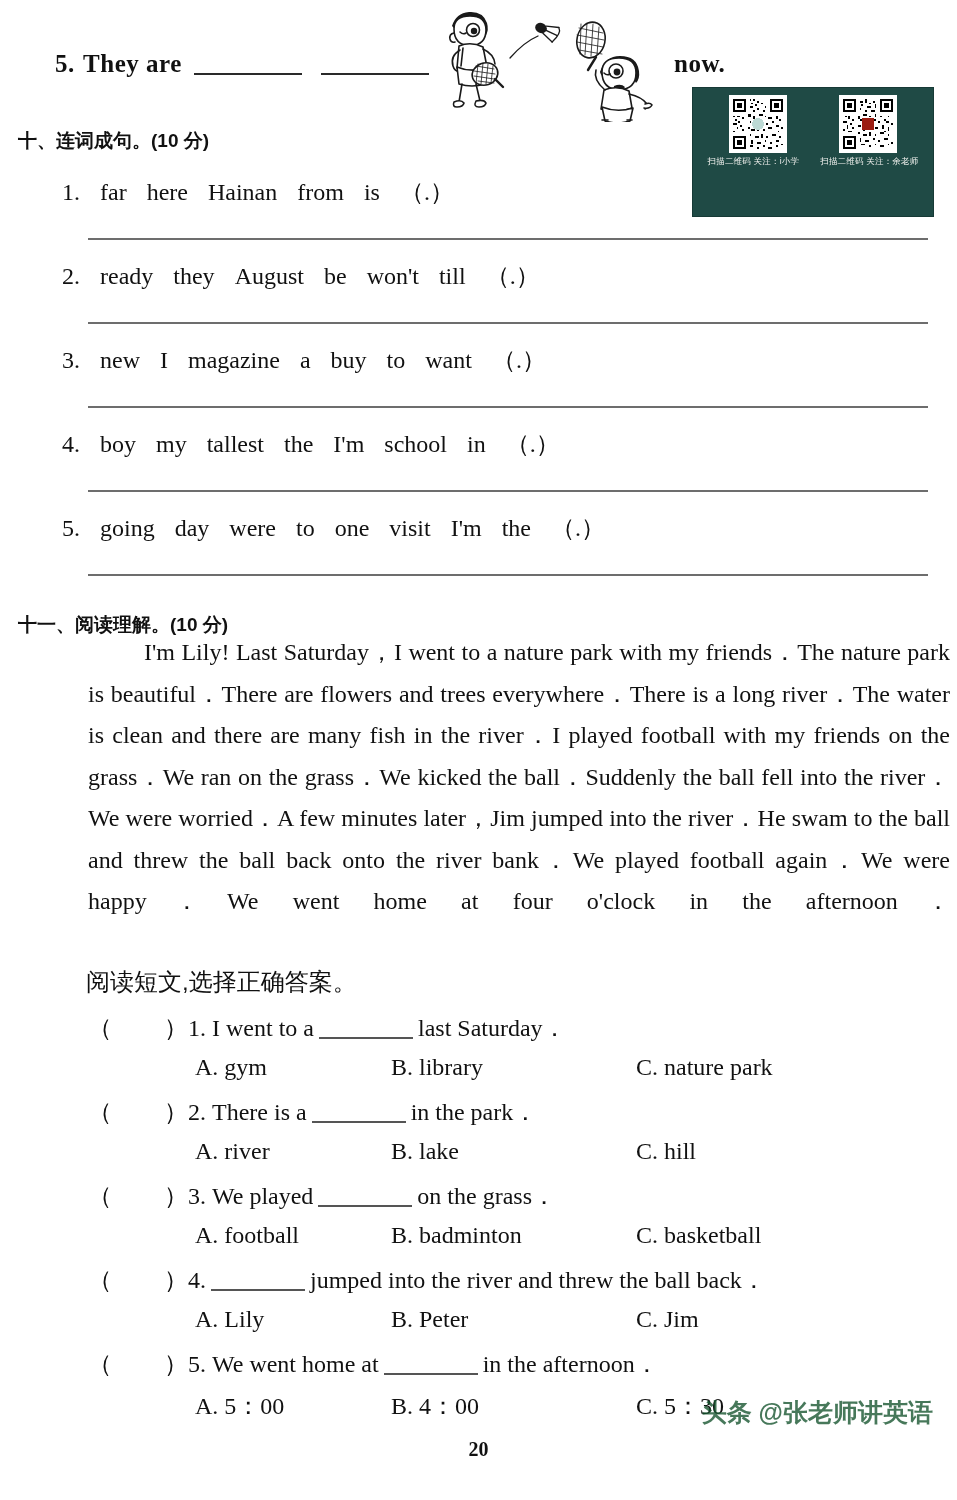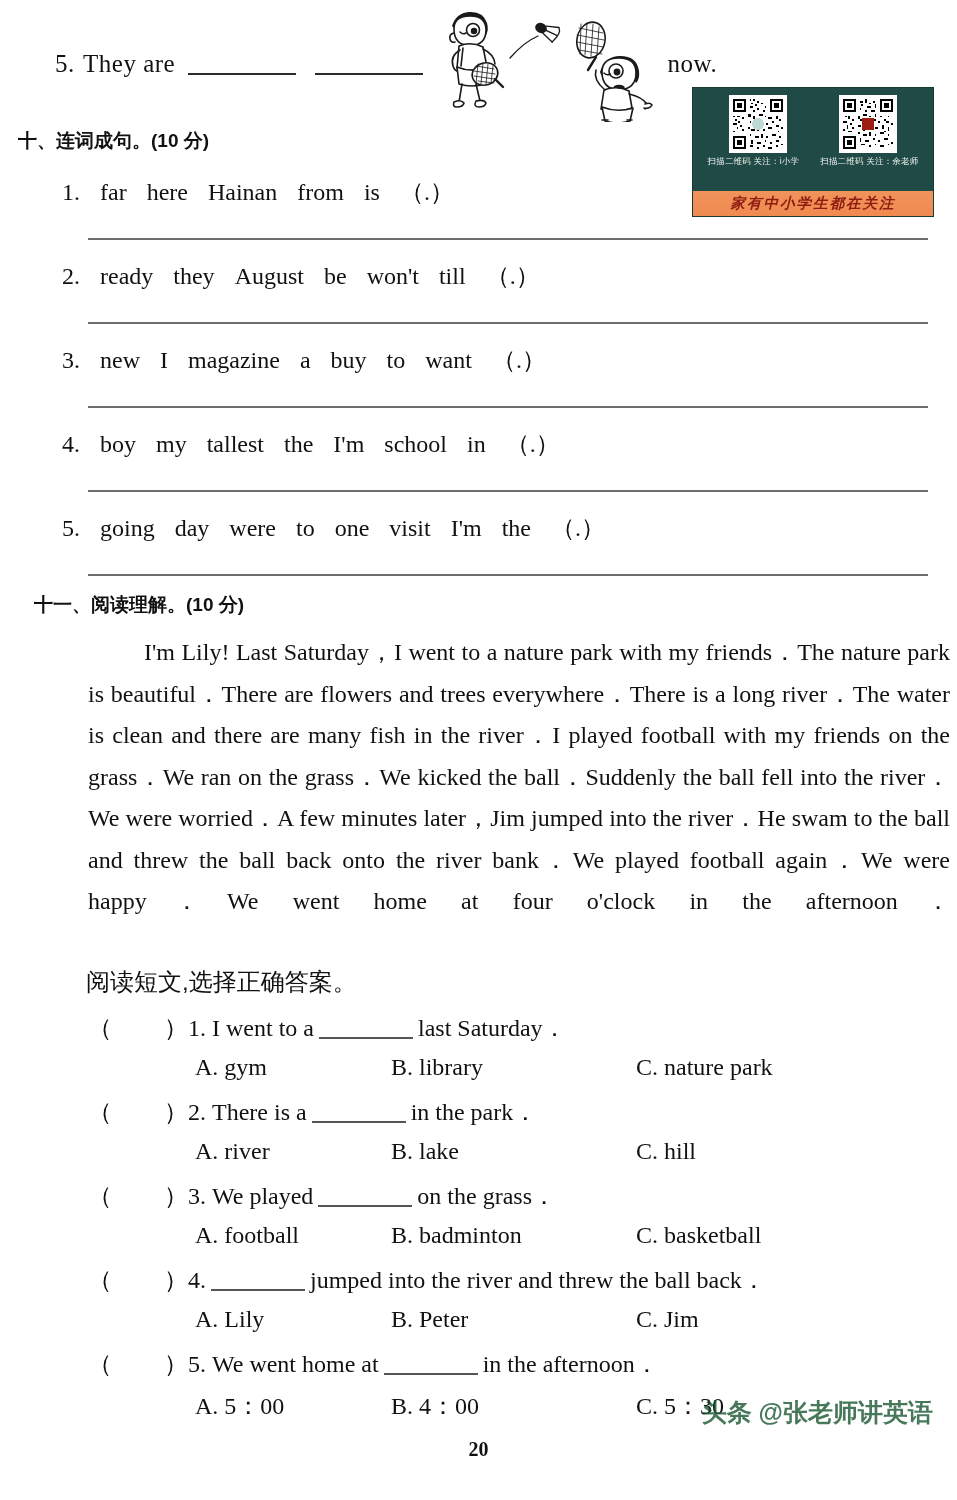--- a/index.html
+++ b/index.html
@@ -20,20 +20,21 @@
   .abs { position: absolute; }
   .cjk { font-family: "Liberation Sans", "DejaVu Sans", sans-serif; }
 
   
   #fill-item-5 {
     left: 55px;
     top: 50px;
     font-size: 25px;
     letter-spacing: 0.5px;
     white-space: nowrap;
+    font-weight: bold;
   }
   #fill-item-5 .num { margin-right: 2px; }
   .inline-blank {
     display: inline-block;
     width: 108px;
     border-bottom: 2px solid #2a2a2a;
     margin: 0 6px;
     vertical-align: -3px;
     height: 20px;
   }
@@ -102,21 +103,21 @@
     font-style: italic;
   }
 
   
   .section-heading {
     font-weight: bold;
     font-size: 19px;
     white-space: nowrap;
   }
   #heading-word-order { left: 18px; top: 128px; }
-  #heading-reading     { left: 18px; top: 592px; margin-left: 16px; }
+  #heading-reading     { left: 18px; top: 612px; }
 
   
   .wo-item {
     font-size: 24px;
     white-space: nowrap;
   }
   .wo-item .w { margin-right: 20px; }
   .wo-item .w:last-child { margin-right: 0; }
   .answer-rule {
     height: 0;
@@ -413,23 +414,20 @@
             <rect x="25" y="25" width="1" height="1"></rect>
         </g>
         <rect x="11.5" y="11.5" width="6" height="6" fill="#9c1d12"></rect>
       </svg>
     </div>
   </div>
   <div class="qr-caption-row">
     <span class="qr-caption cjk">扫描二维码 关注：i小学</span>
     <span class="qr-caption cjk">扫描二维码 关注：余老师</span>
   </div>
-  <div id="qr-promo-banner">
-    <span class="banner-text cjk">家有中小学生都在关注</span>
-  </div>
 </div>
 
 <div class="abs section-heading cjk" id="heading-word-order">十、连词成句。(10 分)</div>
 
 <div class="abs wo-item" style="left:62px; top:176px;">
   <span class="w">1.</span><span class="w">far</span><span class="w">here</span><span class="w">Hainan</span><span class="w">from</span><span class="w">is</span><span class="w">（.）</span>
 </div>
 <div class="abs answer-rule" style="left:88px; top:238px; width:840px;"></div>
 
 <div class="abs wo-item" style="left:62px; top:260px;">

